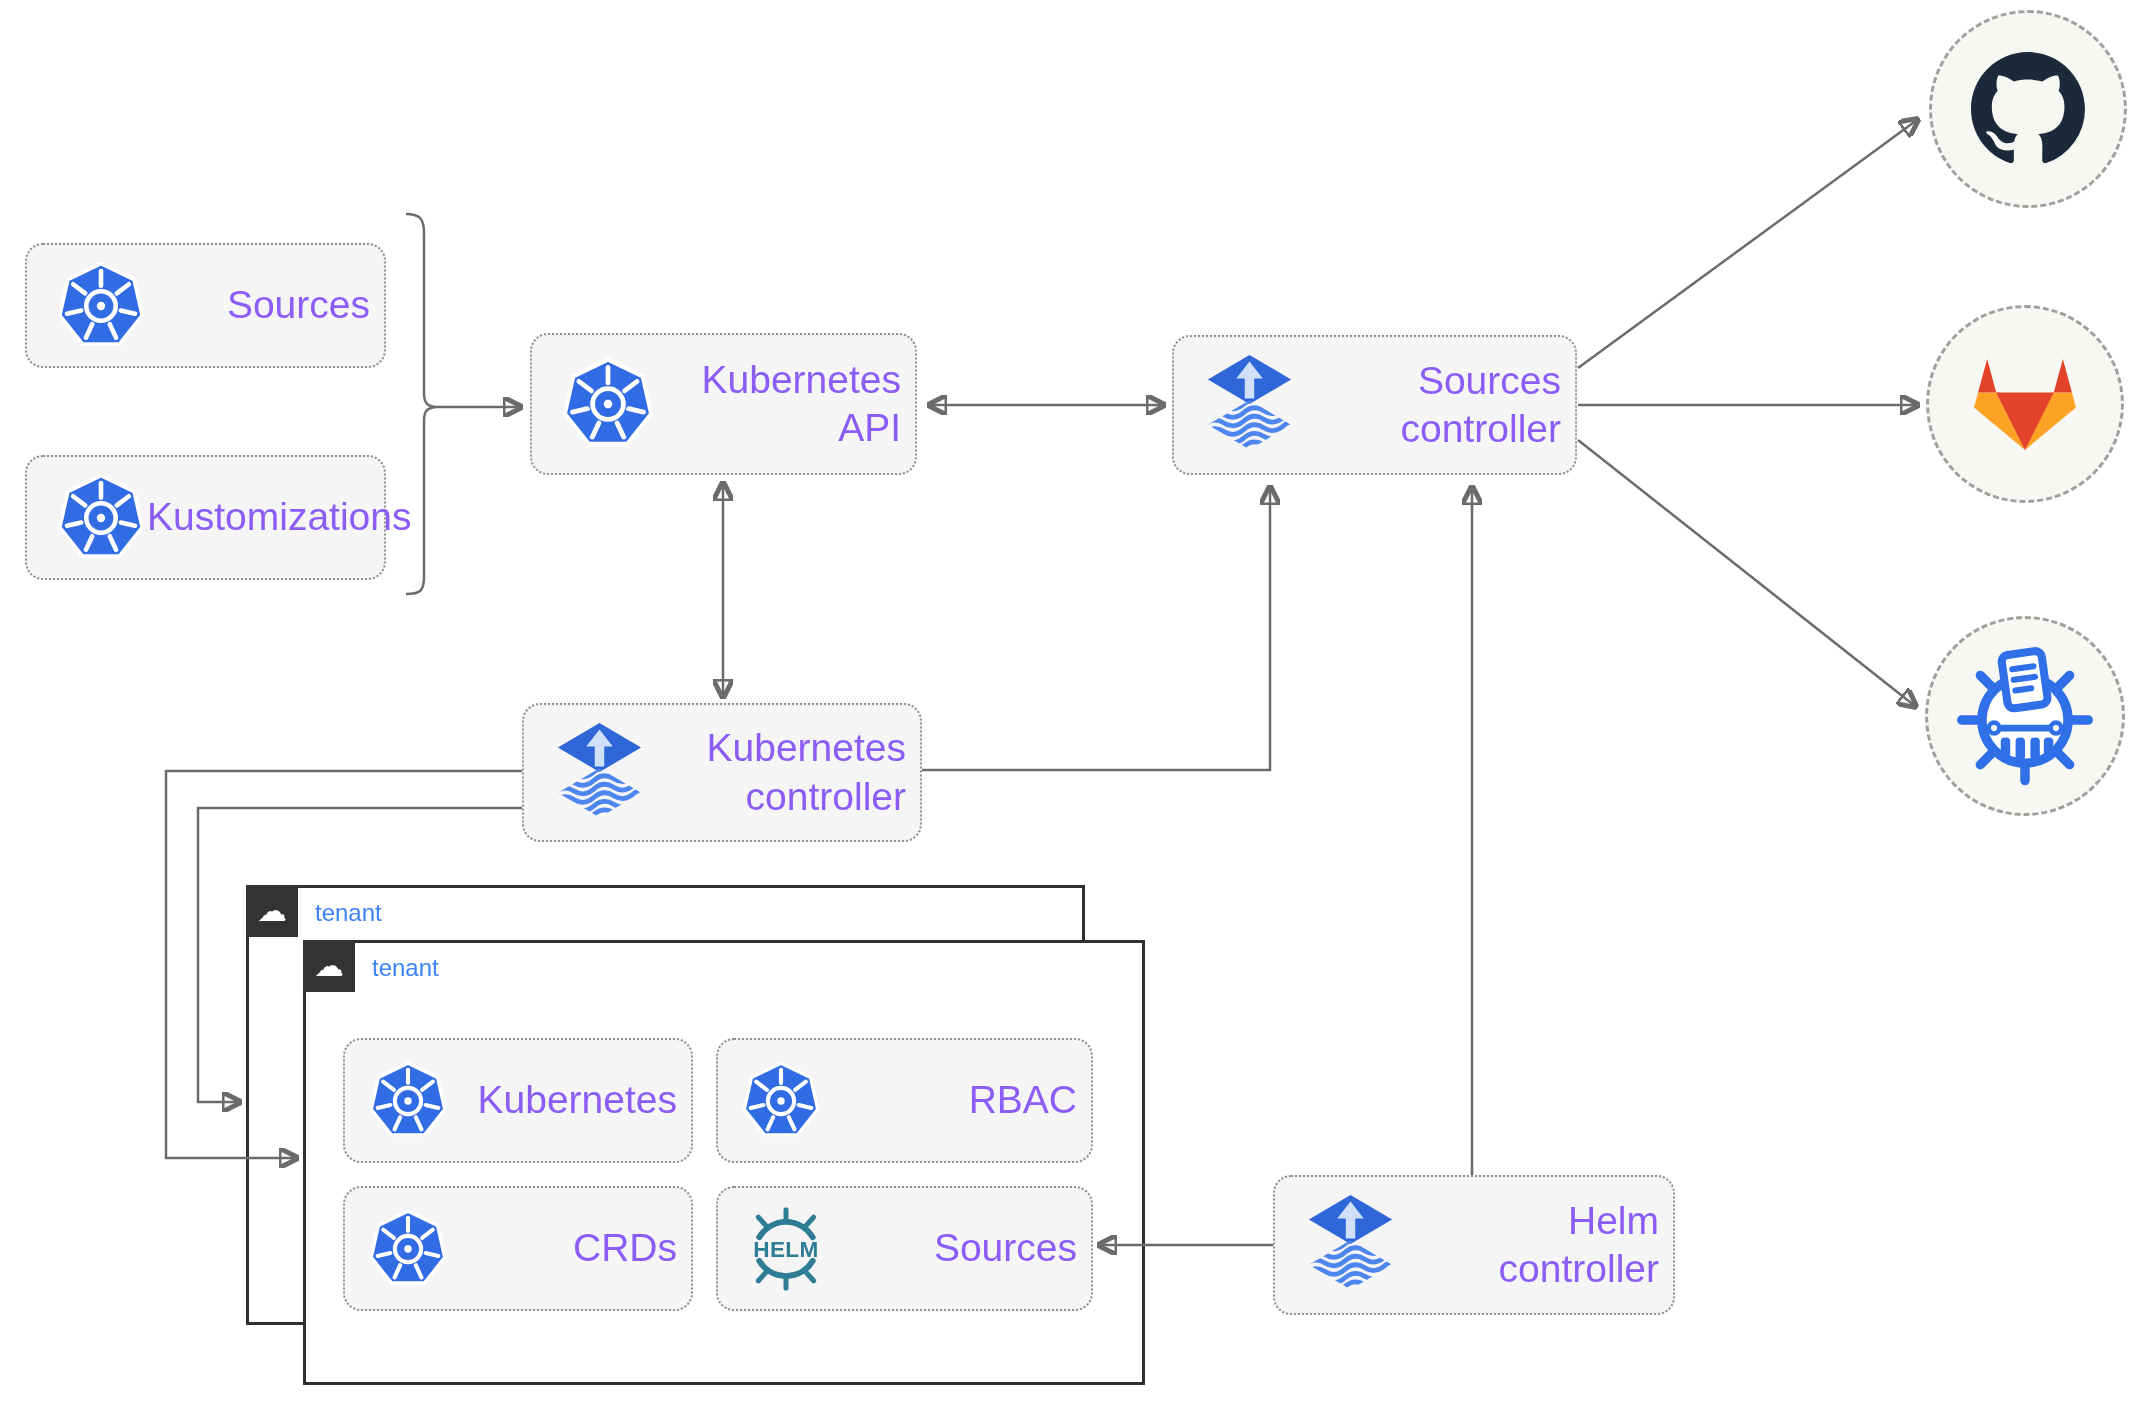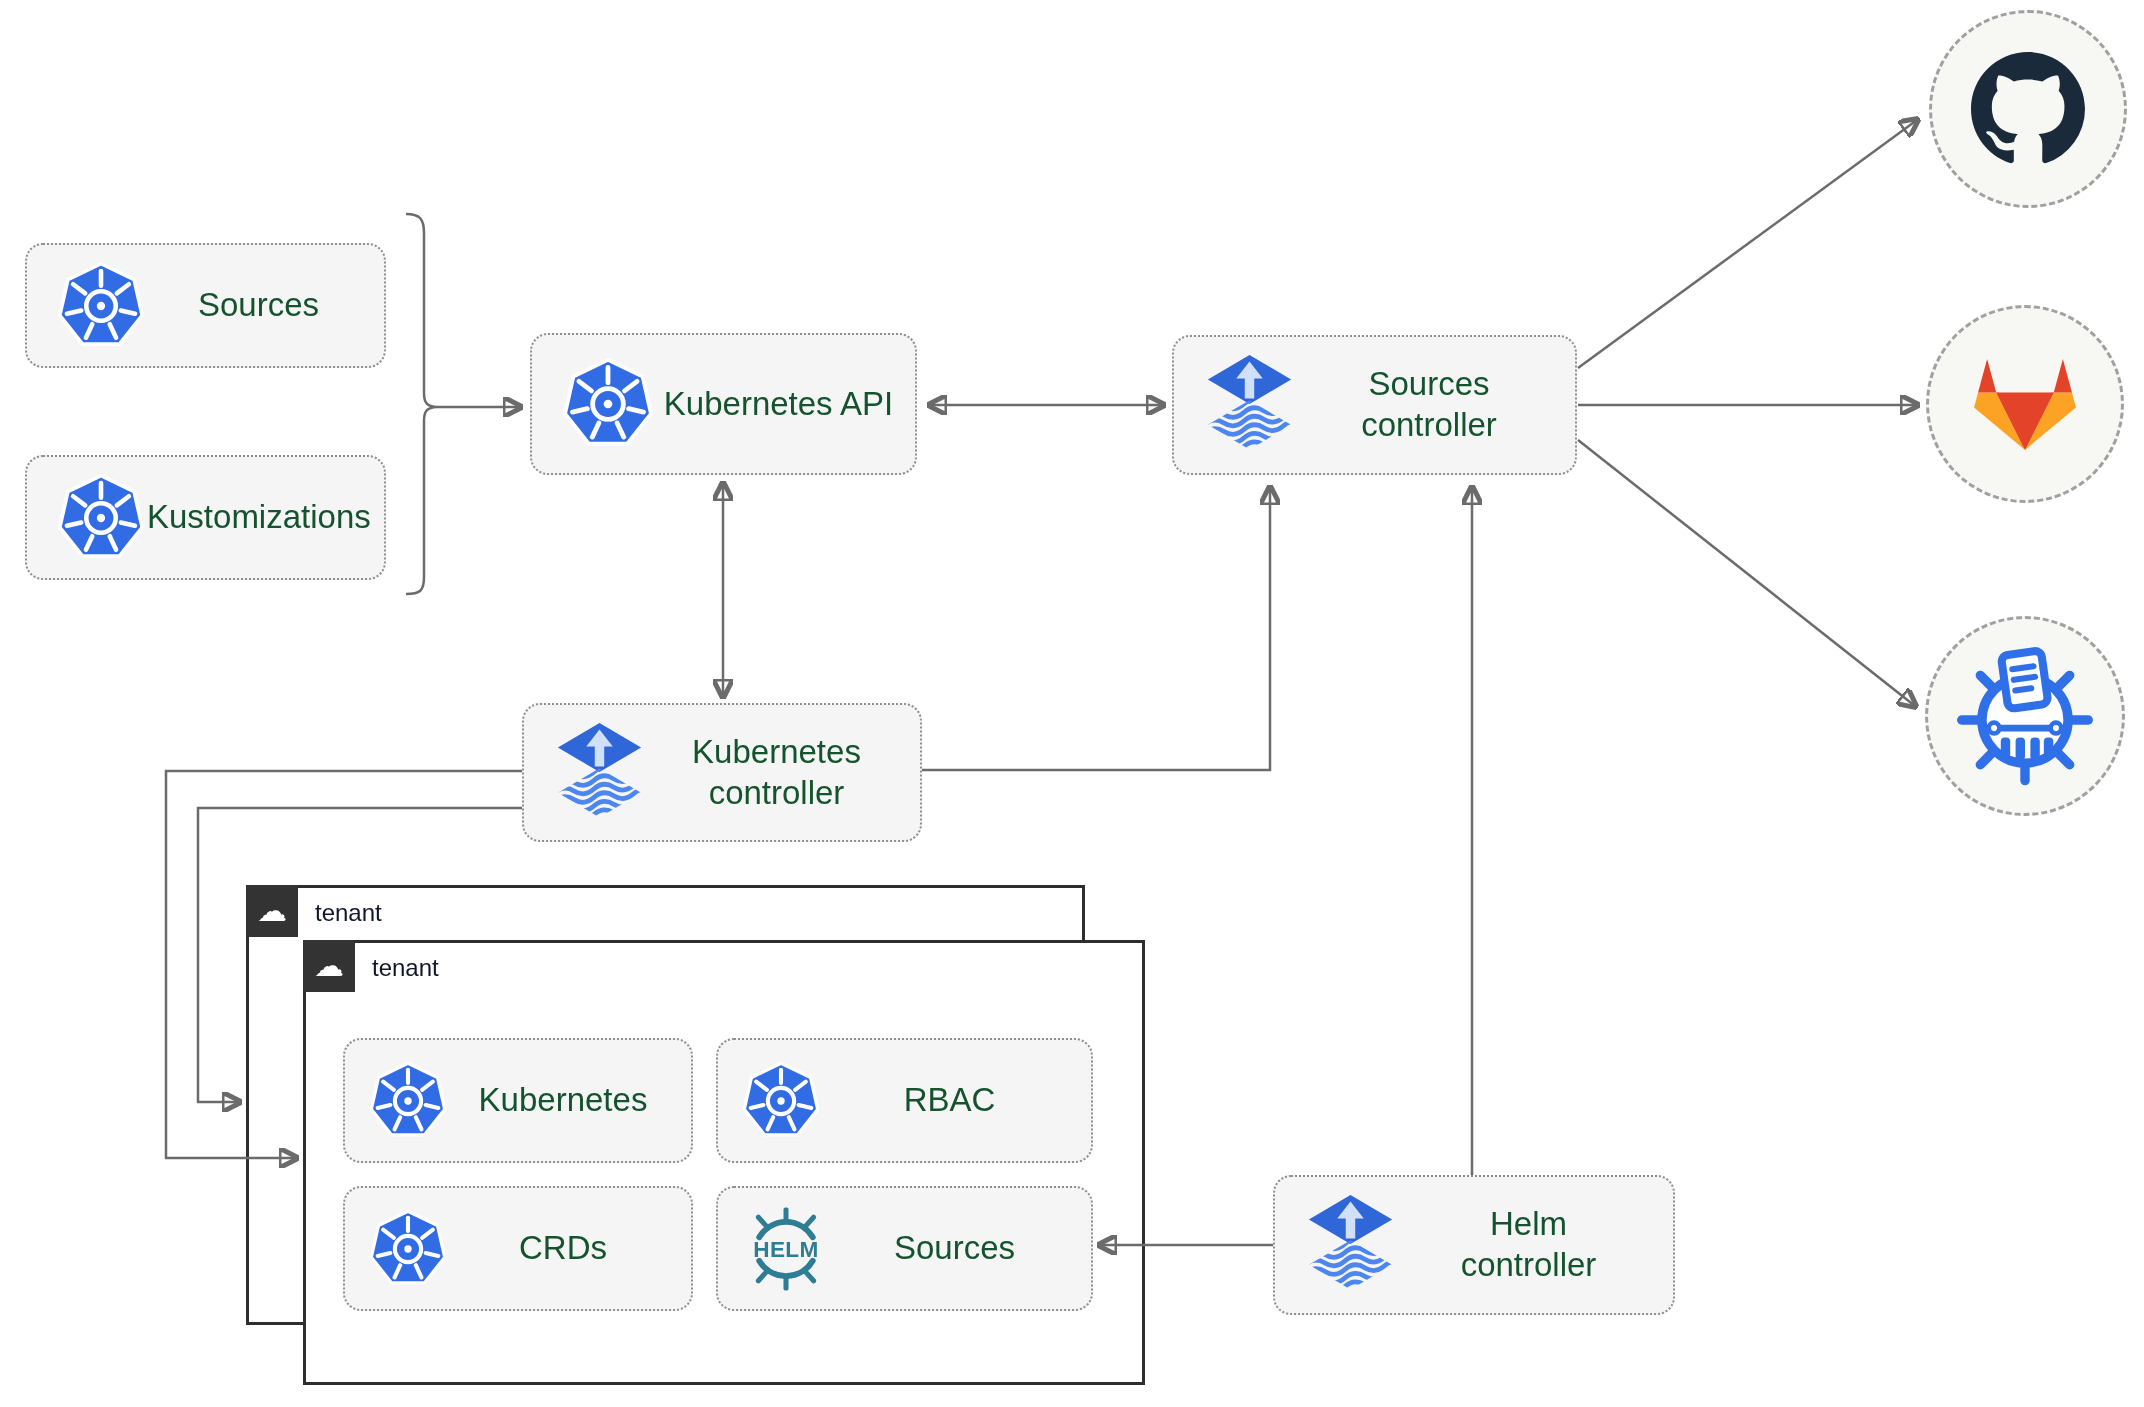--- a/index.html
+++ b/index.html
@@ -5,32 +5,32 @@
   html,body{margin:0;padding:0;background:#ffffff;}
   #canvas{
     position:relative;width:2144px;height:1407px;background:#ffffff;overflow:hidden;
     font-family:"Liberation Sans", sans-serif;color:#111;
   }
   .node{
     position:absolute;background:#f5f5f5;border:2px dotted #8f8f8f;border-radius:18px;
     display:flex;align-items:center;box-sizing:border-box;
   }
   .node .icon{flex:0 0 auto;margin-left:28px;}
-  .node .lbl{flex:1;text-align:center;font-size:33px;line-height:1.24;color:#14532d;padding-right:14px;}
+  .node .lbl{flex:1;text-align:right;font-size:39px;line-height:1.24;color:#8b5cf6;padding-right:14px;}
   .circle{
     position:absolute;border:3px dashed #a0a0a0;border-radius:50%;background:#f7f7f4;
     display:flex;align-items:center;justify-content:center;box-sizing:border-box;
   }
   .tenant{position:absolute;background:#ffffff;border:3px solid #2e2e2e;box-sizing:border-box;}
   .tenant-header{
     position:absolute;top:-3px;left:-3px;width:52px;height:52px;background:#333333;
     display:flex;align-items:center;justify-content:center;
   }
   .cloud-glyph{color:#ffffff;font-size:30px;line-height:1;font-family:"DejaVu Sans",sans-serif;}
-  .tenant-label{position:absolute;left:66px;top:11px;font-size:24px;color:#0f172a;}
+  .tenant-label{position:absolute;left:66px;top:11px;font-size:24px;color:#3b82f6;}
   #overlay{position:absolute;left:0;top:0;pointer-events:none;}
   #overlay path{stroke:#6b6b6b;stroke-width:2.5;fill:none;}
   svg text{font-family:"Liberation Sans",sans-serif;}
 </style>
 </head>
 <body>
 
 <svg width="0" height="0" style="position:absolute" aria-hidden="true">
   <defs>
     <symbol id="k8s" viewBox="0 0 100 104">

